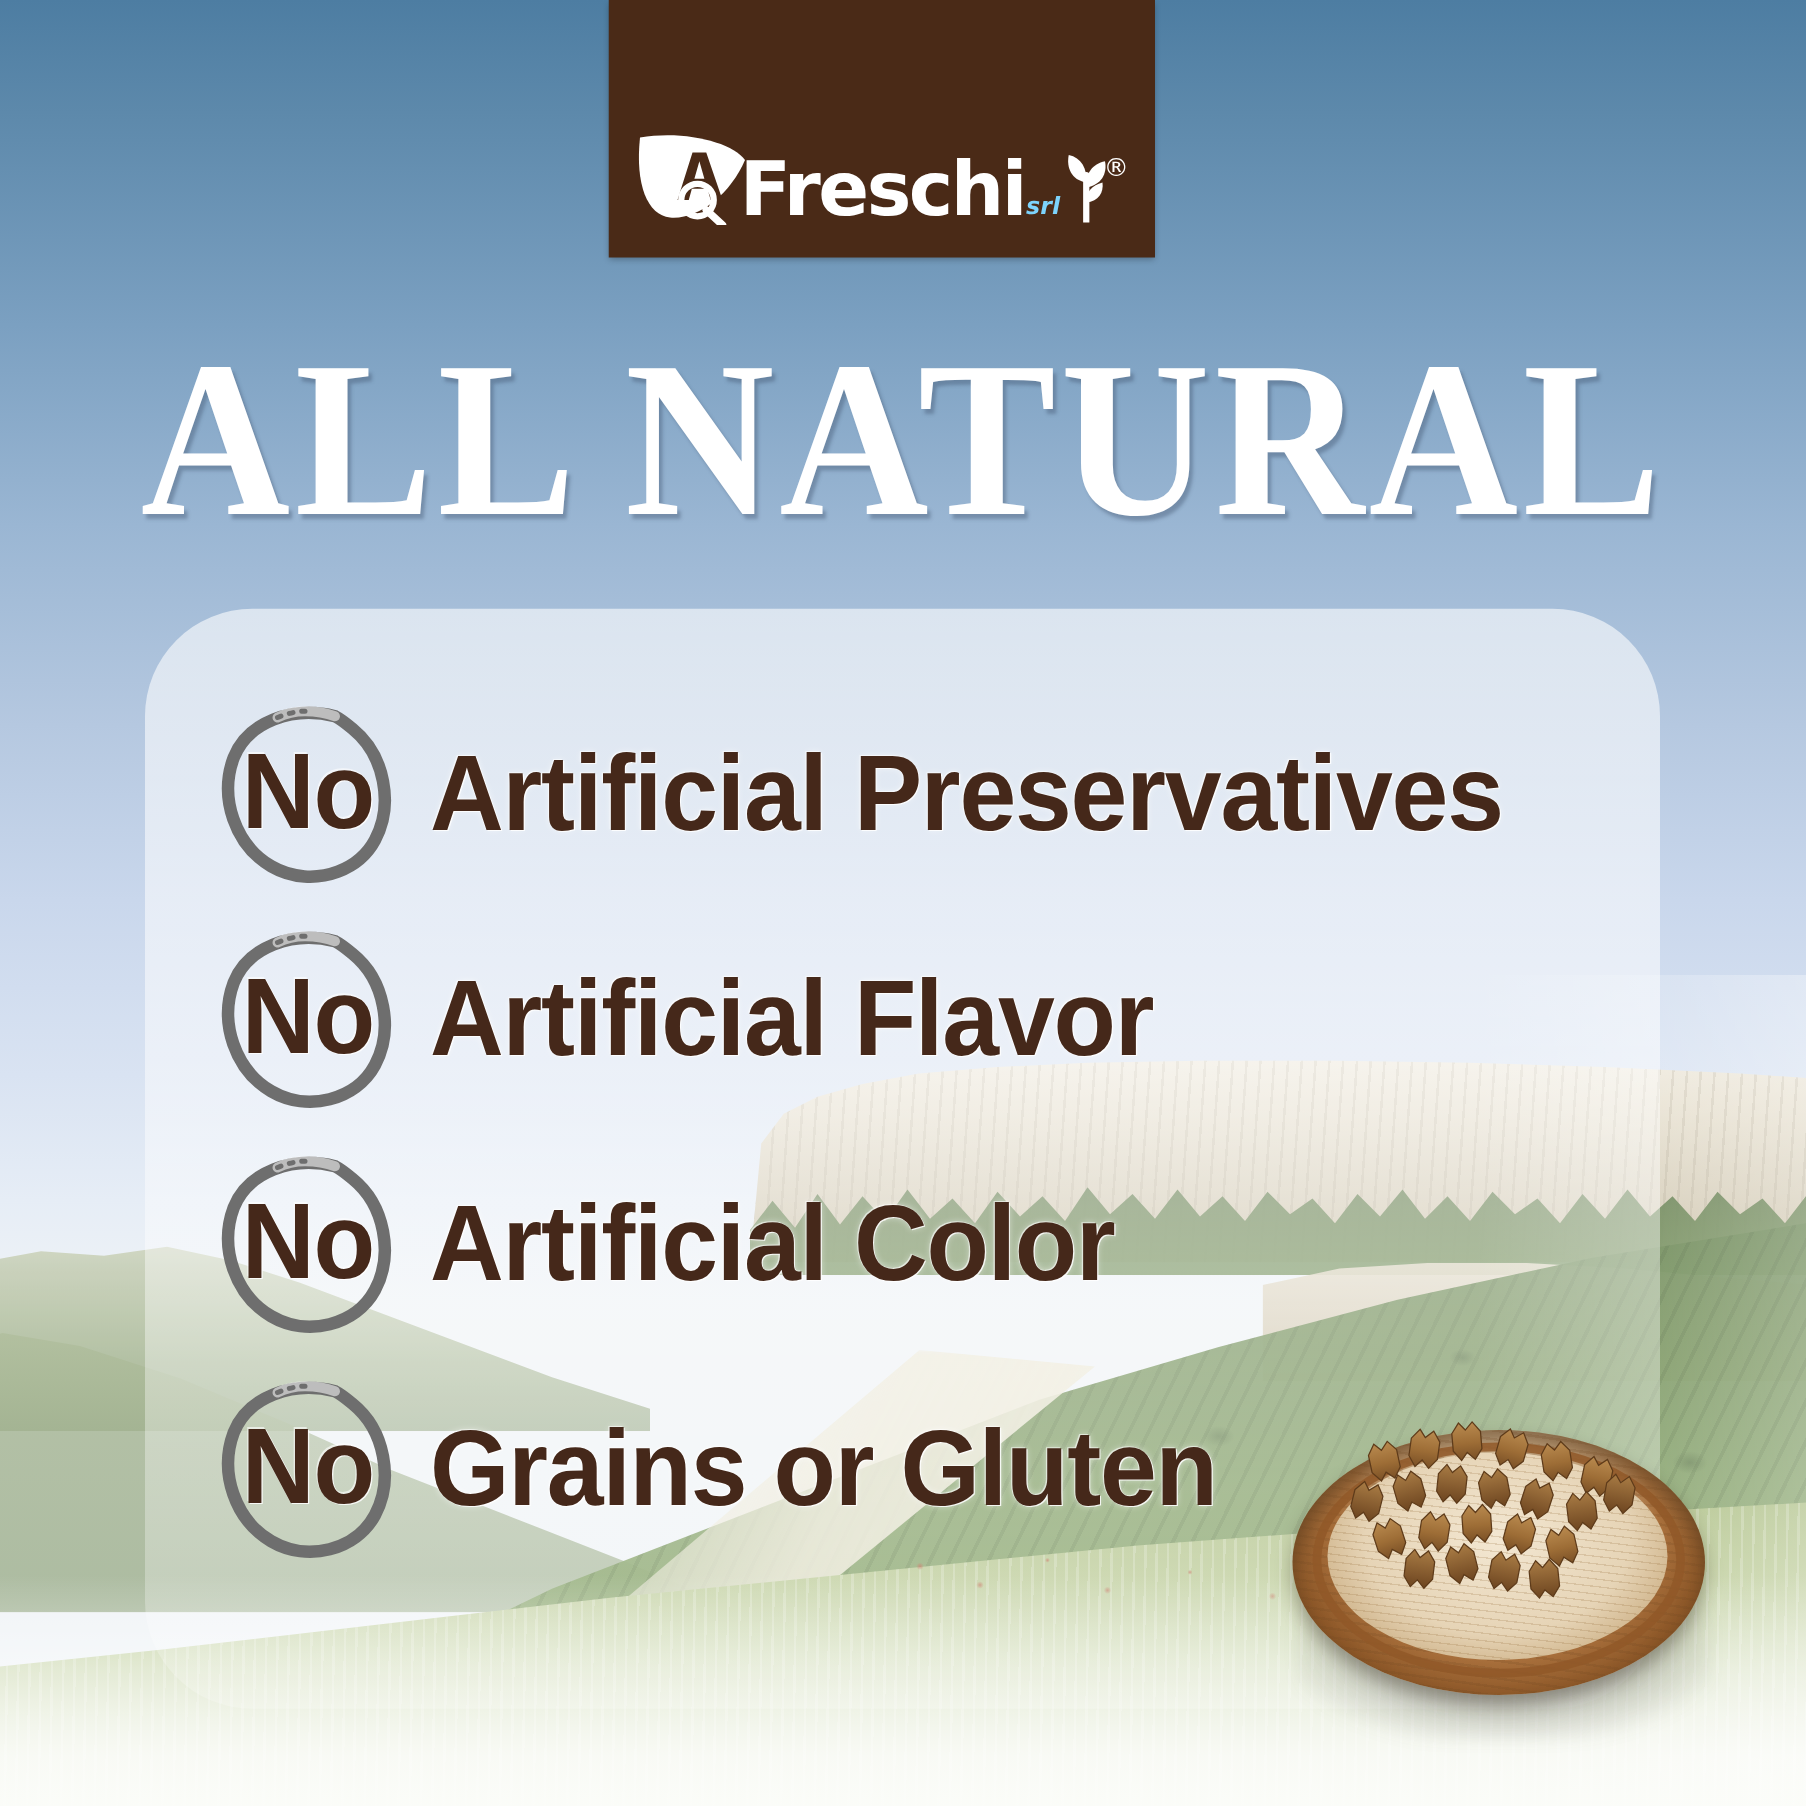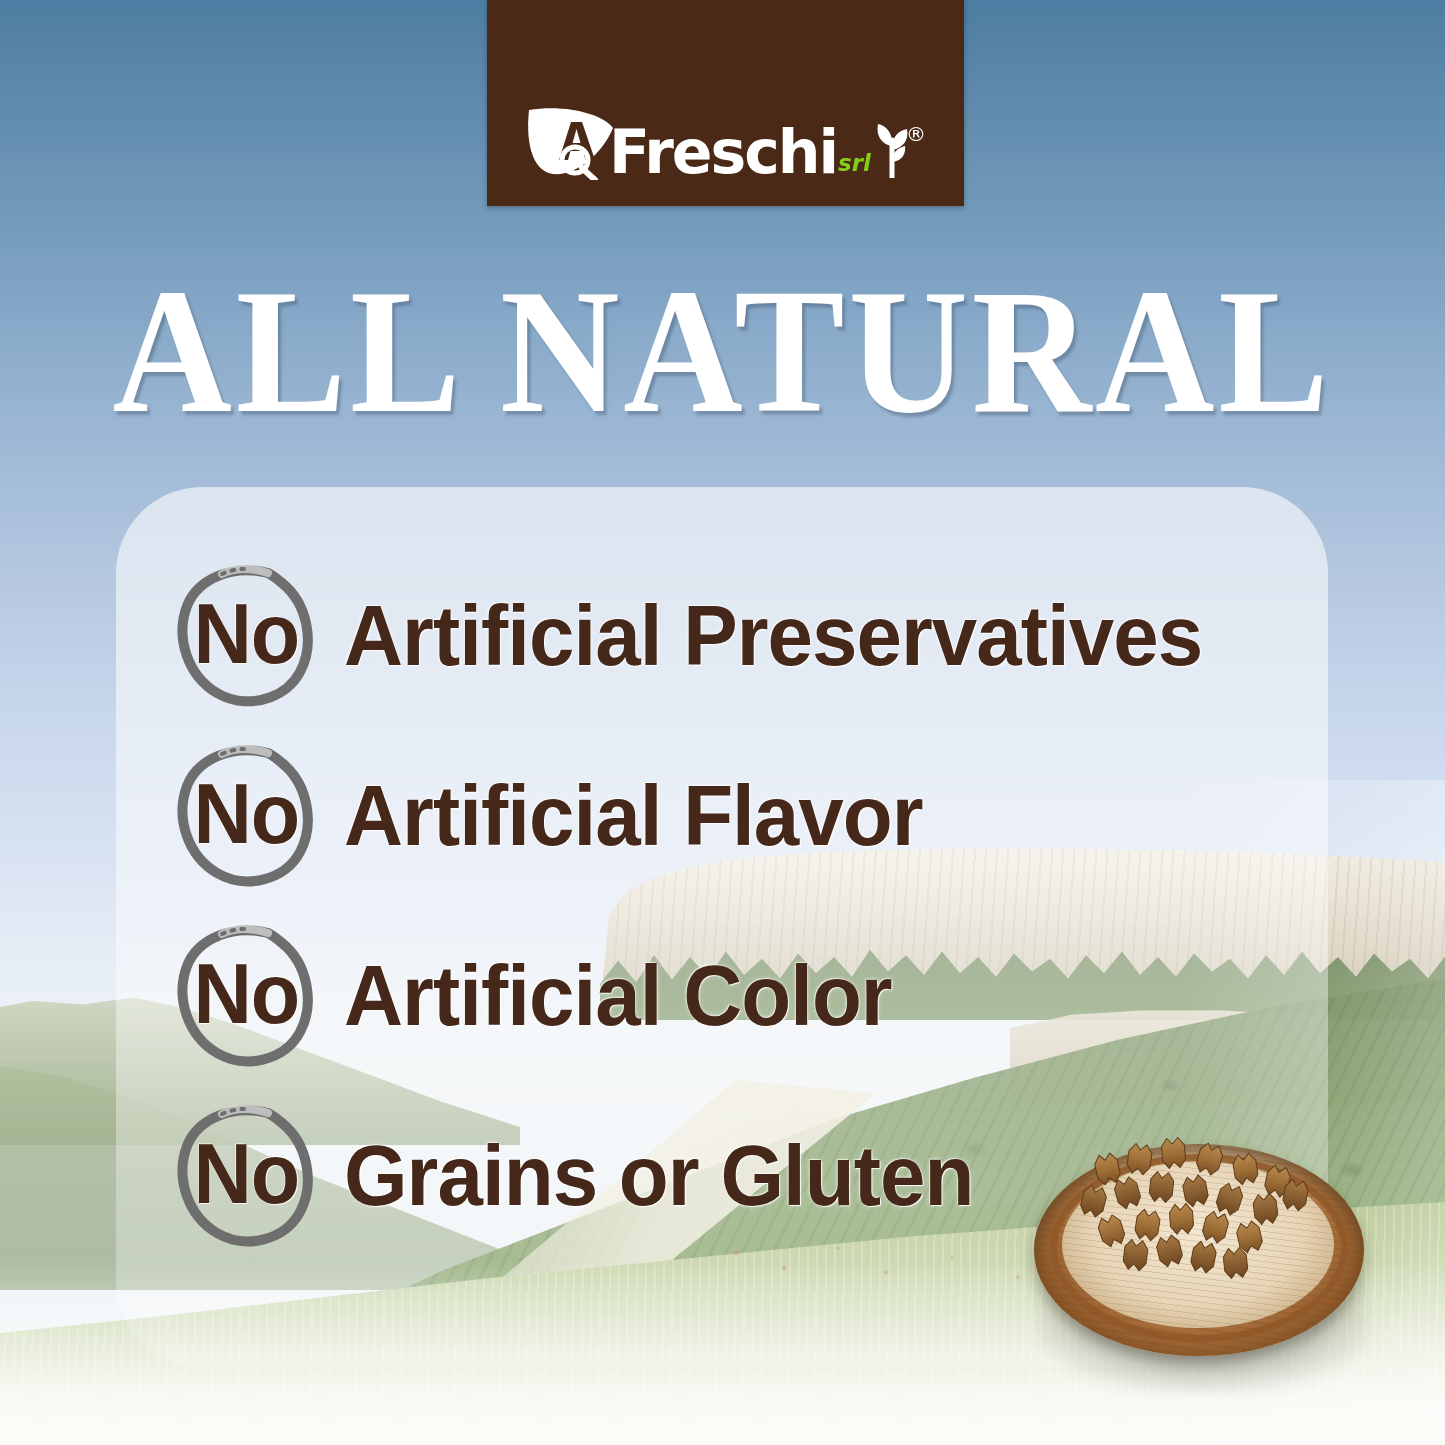--- a/index.html
+++ b/index.html
@@ -132,21 +132,21 @@
     background:linear-gradient(to bottom,rgba(255,255,255,0) 0%,rgba(255,255,255,.45) 40%,rgba(255,255,255,.8) 78%,rgba(252,253,250,.95) 100%);
   }
   
   .right-wash{
     position:absolute;left:1180px;top:0;width:265px;height:665px;
     background:linear-gradient(to right,rgba(255,255,255,0),rgba(255,255,255,.35));
   }
 
   
   .brandbar{
-    position:absolute;left:487px;top:0;width:477px;height:206px;
+    position:absolute;left:487px;top:0;width:437px;height:206px;
     background:#4a2a17;
     box-shadow:0 2px 5px rgba(0,0,0,.28);
     text-align:center;
   }
   .logo-row{
     position:absolute;left:0;right:0;bottom:26px;
     display:flex;align-items:flex-end;justify-content:center;
   }
   .leaf-mark{
     position:relative;width:92px;height:76px;margin-right:2px;flex:none;
@@ -157,21 +157,21 @@
     font-weight:bold;
     font-size:60px;
     letter-spacing:-2px;
     color:#ffffff;
     line-height:.92;
     margin-left:-10px;
   }
   .brand-srl{
     font-family:"DejaVu Sans",sans-serif;
     font-weight:bold;font-style:italic;
-    font-size:23px;color:#84cc16;
+    font-size:19px;color:#7dd3fc;
     margin-left:1px;margin-bottom:4px;
   }
   .sprout{position:relative;width:40px;height:58px;margin-left:1px;margin-bottom:2px;flex:none;}
   .sprout svg{display:block;width:40px;height:58px;}
   .reg-mark{
     font-family:"DejaVu Sans",sans-serif;
     font-size:20px;color:#ffffff;
     margin-left:-6px;margin-bottom:34px;
   }
 

